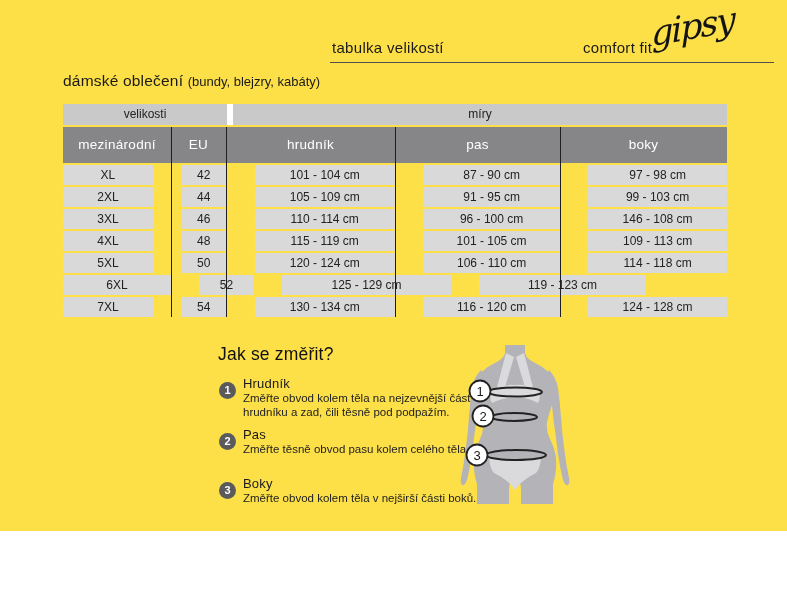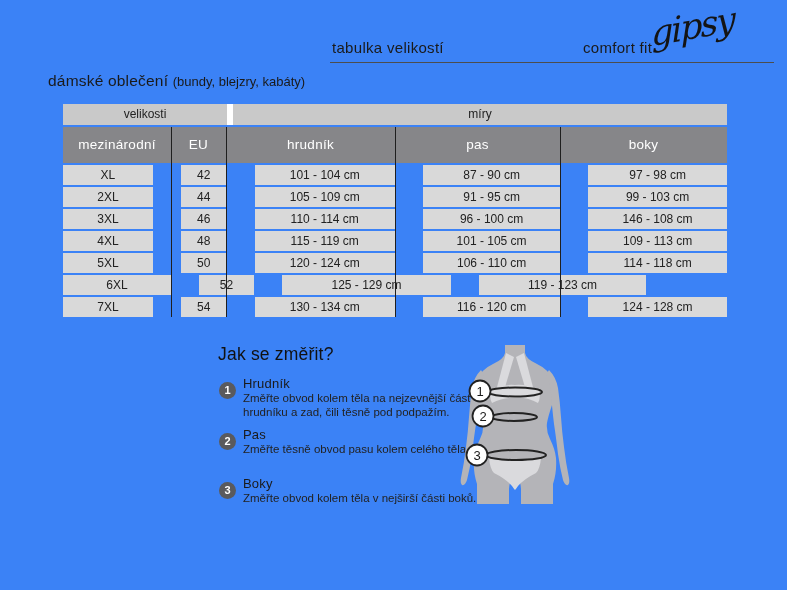--- a/index.html
+++ b/index.html
@@ -1,31 +1,31 @@
 <!DOCTYPE html>
 <html><head>
 <meta charset="utf-8">
 <style>
   html,body{margin:0;padding:0;background:#ffffff;}
   .page{
-    position:relative;width:787px;height:590px;background:#3b82f6;overflow:hidden;
+    position:relative;width:787px;height:531px;background:#fde047;overflow:hidden;
     font-family:"Liberation Sans", sans-serif;color:#1a1a1a;
   }
   
   .hdr-title{position:absolute;left:332px;top:39px;font-size:15px;letter-spacing:.3px;}
   .hdr-fit{position:absolute;left:583px;top:39px;font-size:15px;letter-spacing:.3px;}
   .hdr-line{position:absolute;left:330px;top:62px;width:444px;height:1px;background:#4d4d4d;z-index:1;}
   .hdr-brand{
     position:absolute;left:652px;top:14px;z-index:2;
     font-family:"DejaVu Serif", serif;font-style:italic;font-size:35px;
     color:#141414;transform:rotate(-10deg) skewX(-8deg);transform-origin:left bottom;
     letter-spacing:-2px;
   }
   
-  .subtitle{position:absolute;left:48px;top:72px;white-space:nowrap;}
+  .subtitle{position:absolute;left:63px;top:72px;white-space:nowrap;}
   .sub-main{font-size:15.5px;letter-spacing:.2px;}
   .sub-note{font-size:13px;}
   
   .size-table{position:absolute;left:63px;top:104px;width:664px;height:213px;}
   .trow{display:flex;width:664px;}
   .row-groups{height:21px;margin-bottom:2px;}
   .gcell{background:#c9c9c9;height:21px;line-height:21px;text-align:center;
          font-size:12px;color:#222;}
   .gcell.sizes{width:164px;}
   .ggap{width:6px;background:#ffffff;height:21px;}

